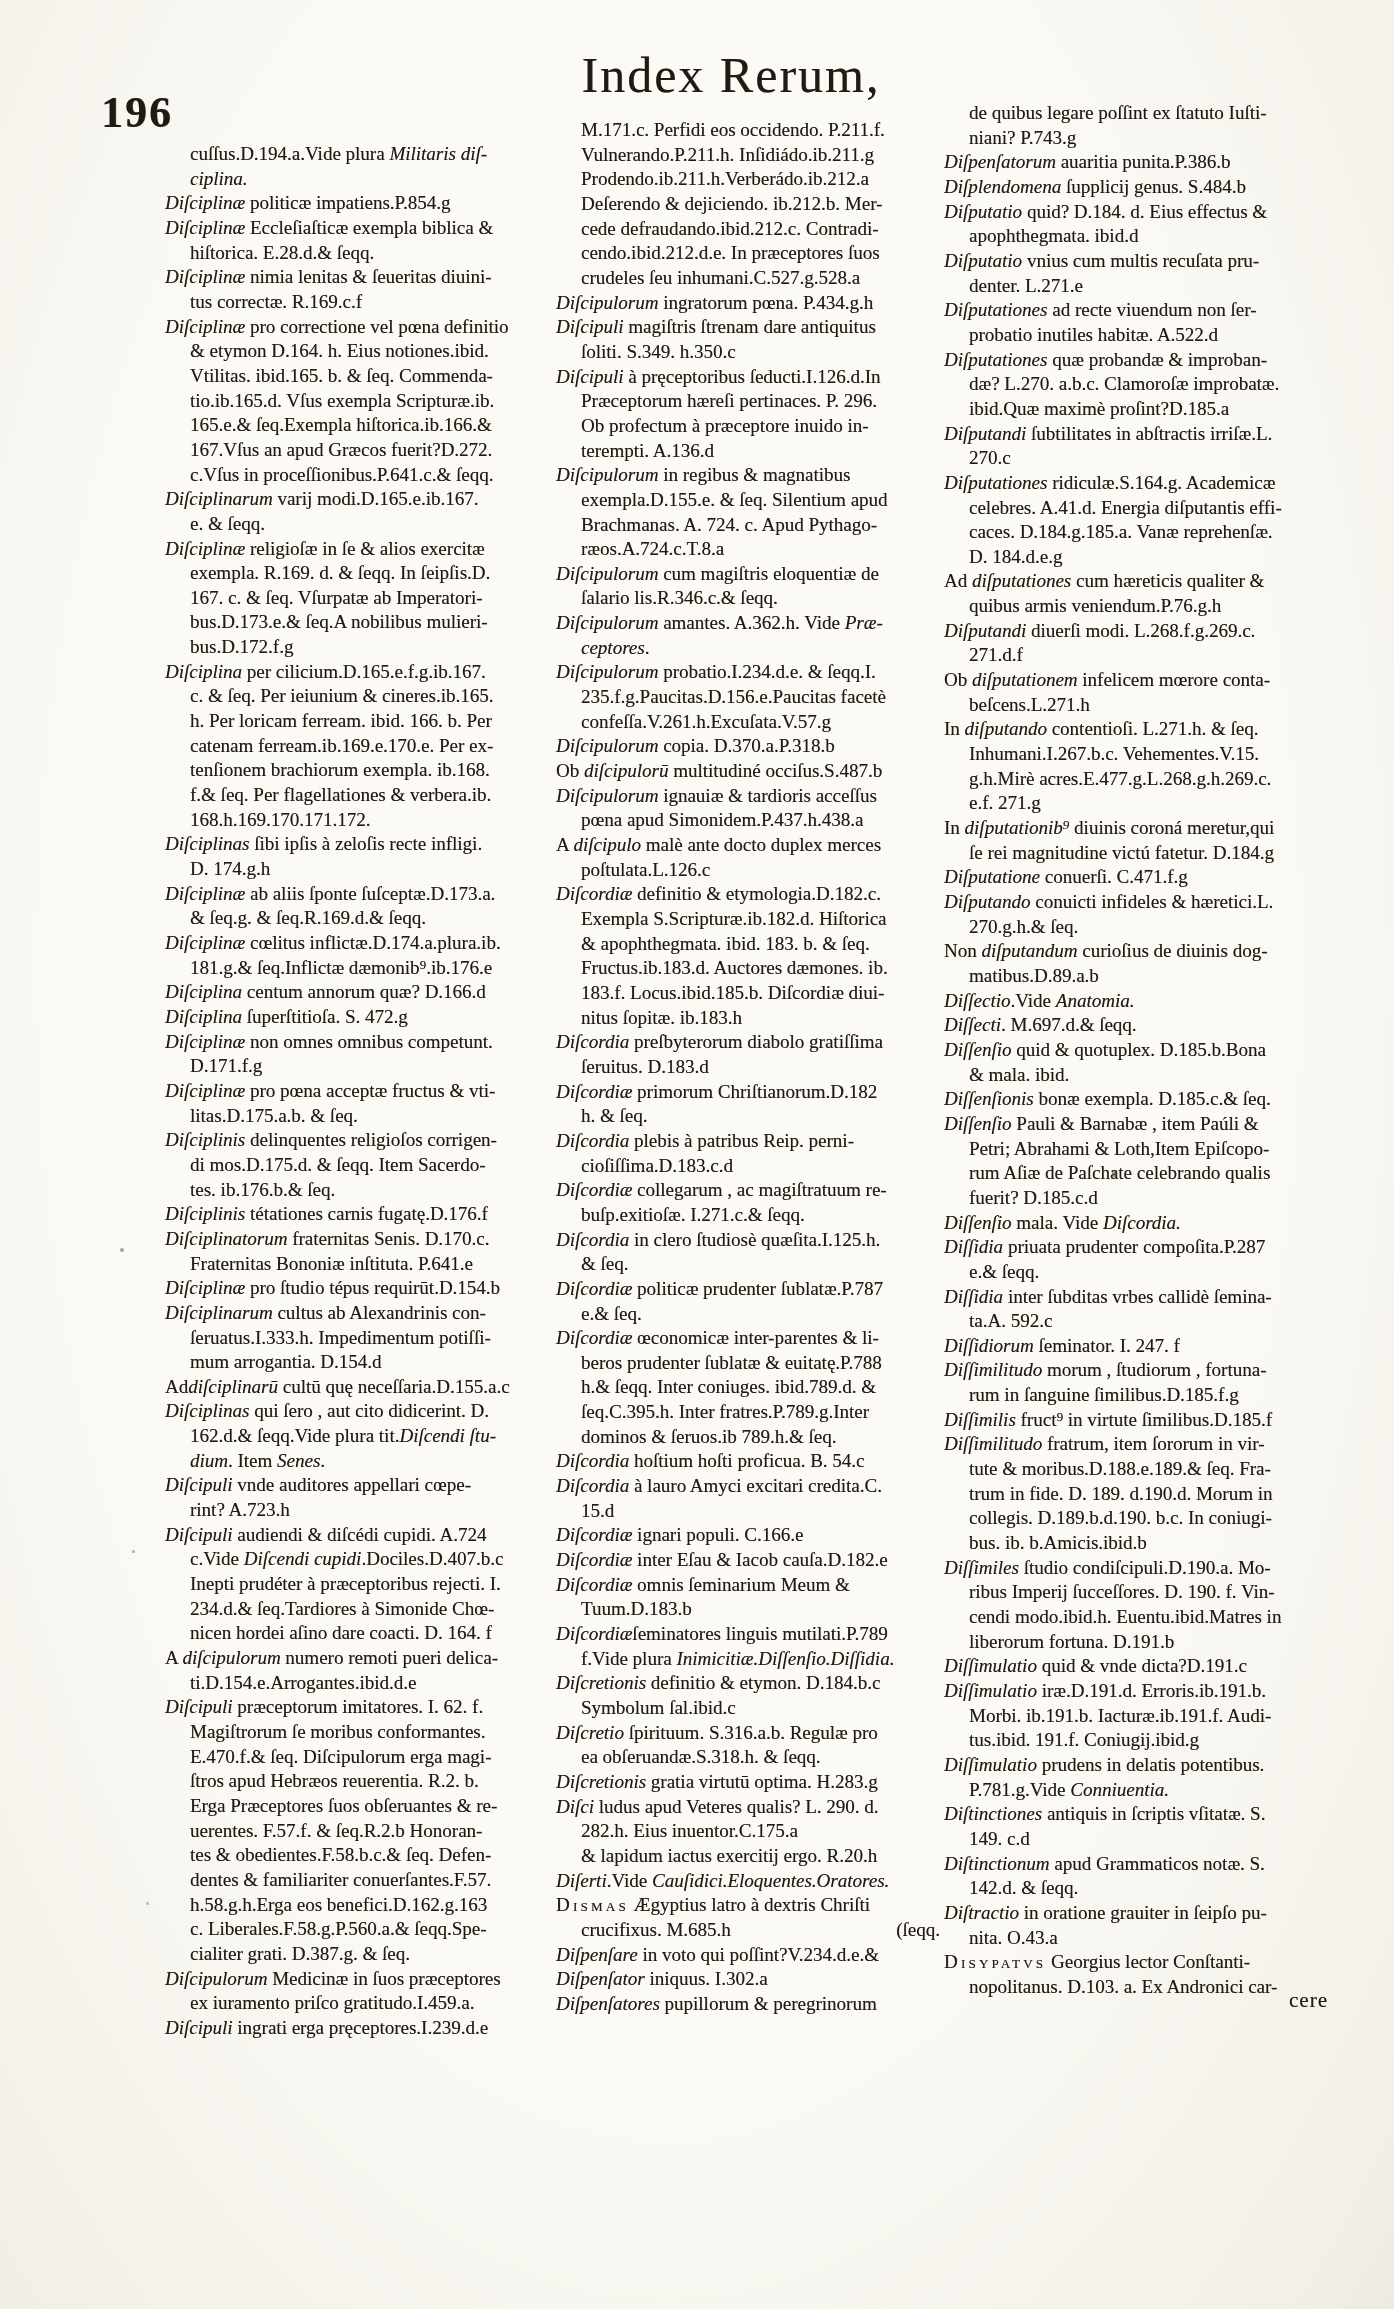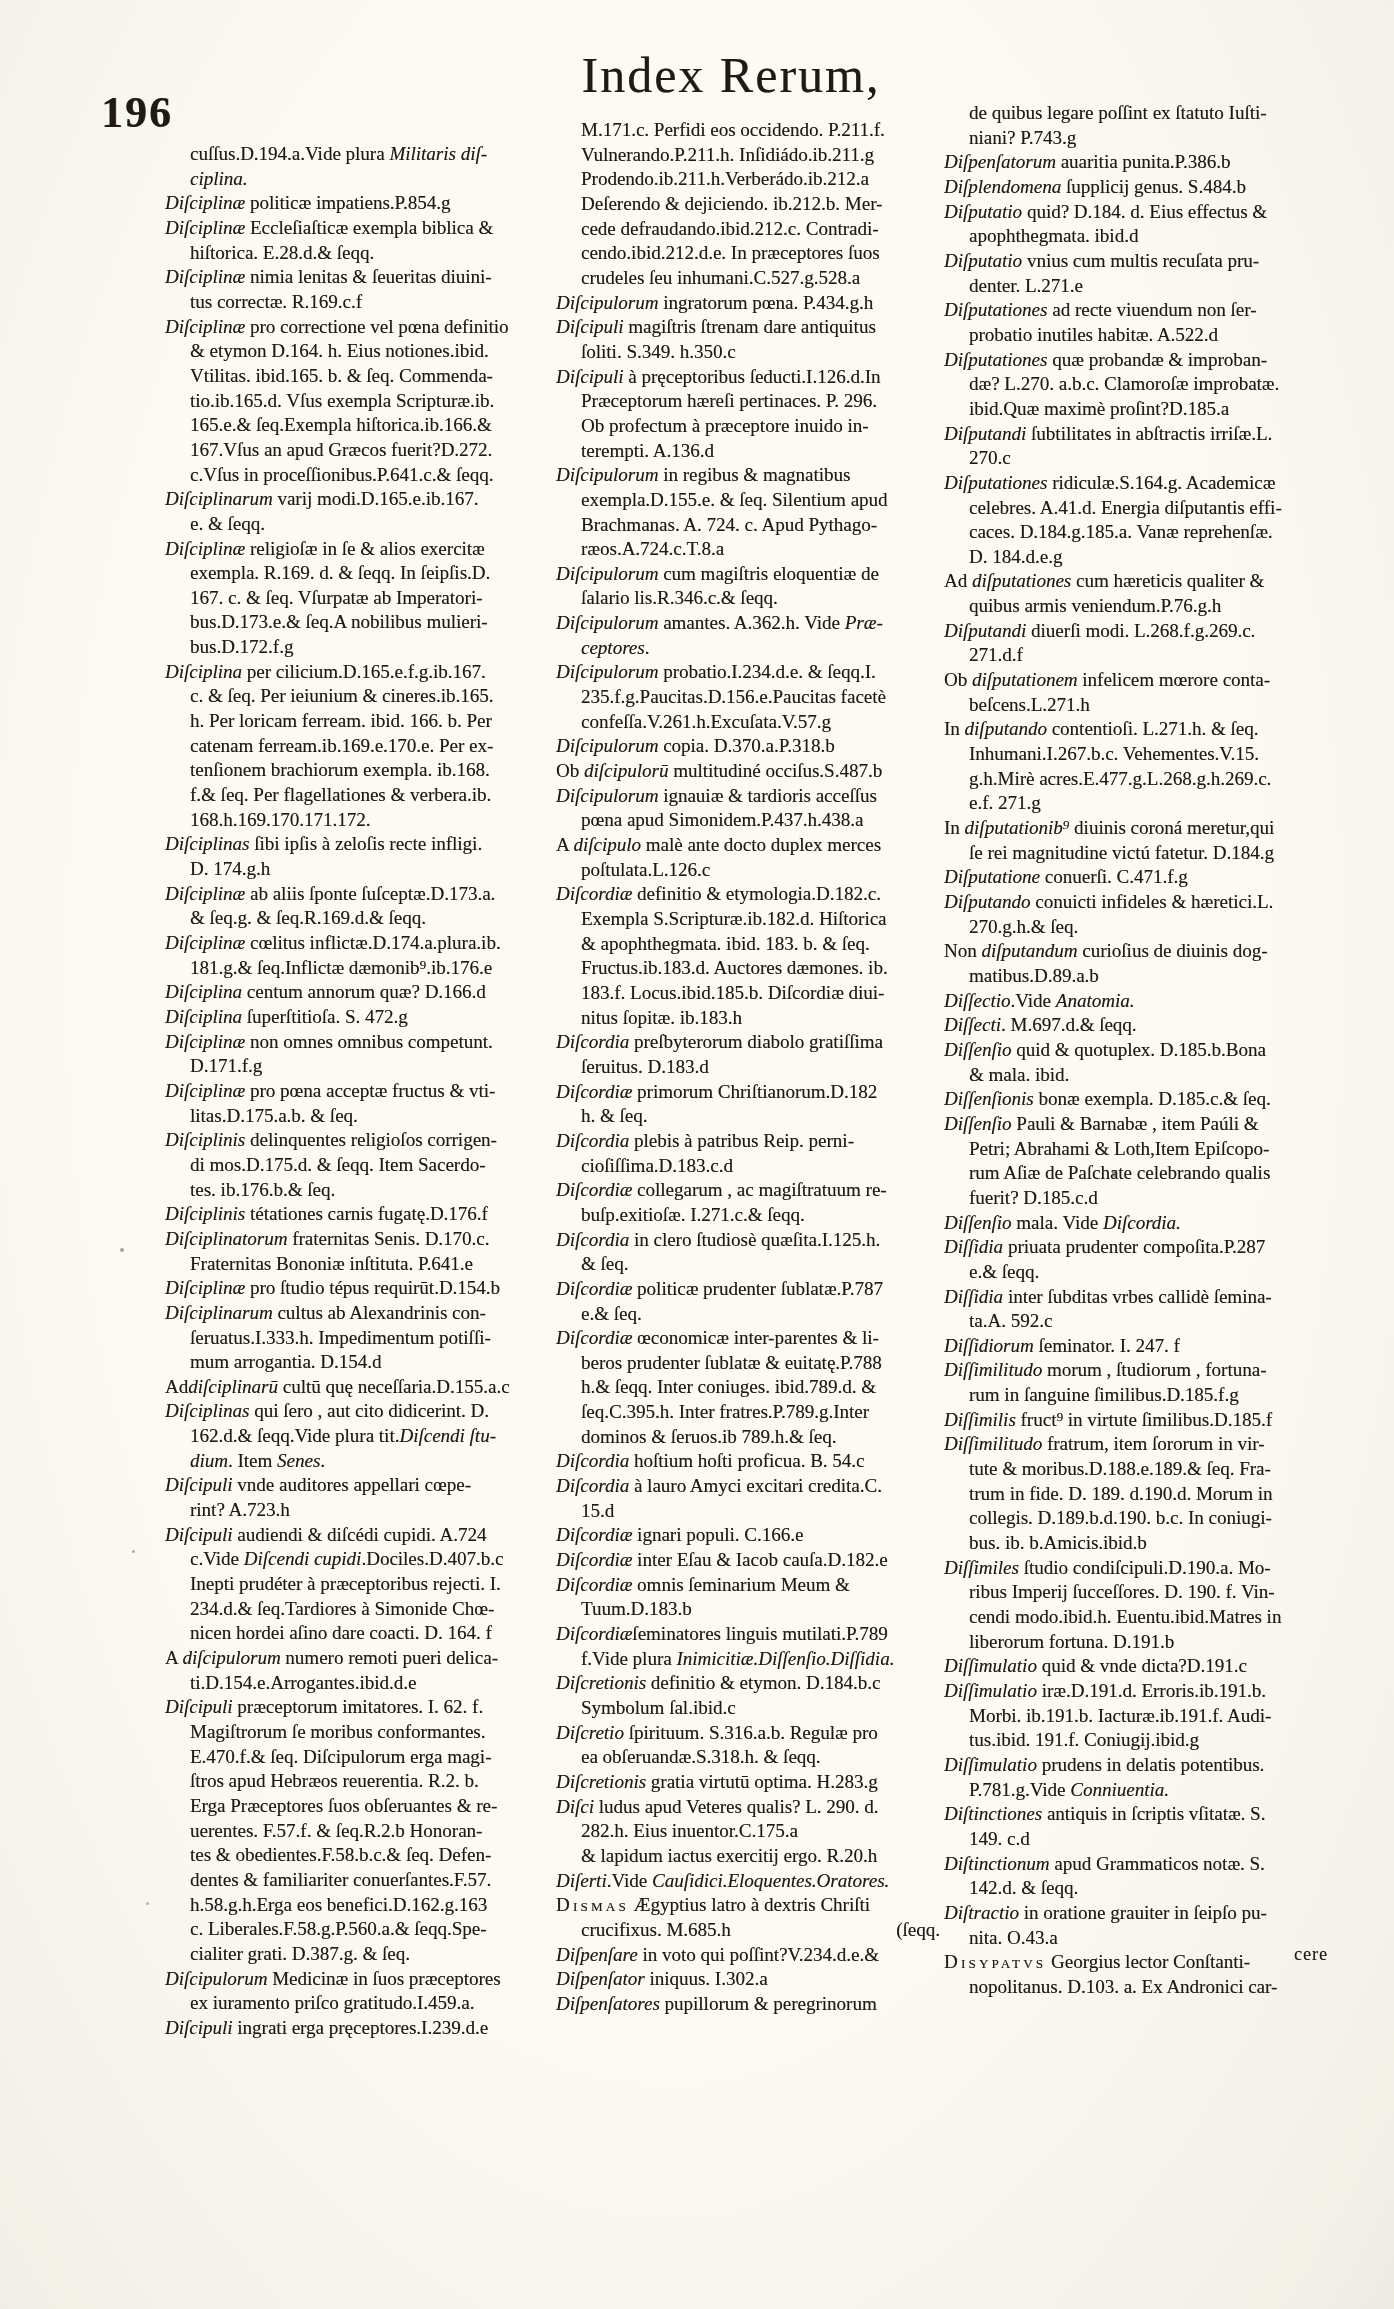--- a/index.html
+++ b/index.html
@@ -22,21 +22,21 @@
   .col{position:absolute;text-shadow:0.25px 0.3px 0.35px rgba(33,26,18,.5);}
   .col .line{white-space:nowrap;line-height:24.65px;font-size:19px;position:relative;}
   .col-left{left:165px;top:126px;width:392px;margin-top:16px;}
   .col-mid{left:556px;top:106px;width:384px;margin-top:12px;}
   .col-right{left:944px;top:101px;width:400px;}
   .line.ind{padding-left:25px;}
   .it{font-style:italic;}
   .caps{font-variant:small-caps;letter-spacing:.17em;}
   .fr{position:absolute;right:0;top:0;}
   .catchword{
-    position:absolute;right:66px;top:1944px;font-size:18px;letter-spacing:1px;
+    position:absolute;right:66px;top:1988px;font-size:21px;letter-spacing:1px;
     text-shadow:0.25px 0.3px 0.35px rgba(33,26,18,.5);
   }
   .speck{position:absolute;background:#45392c;border-radius:50%;}
 </style>
 </head>
 <body>
 
 <div class="sheet">
 
   <div class="page-number">196</div>

